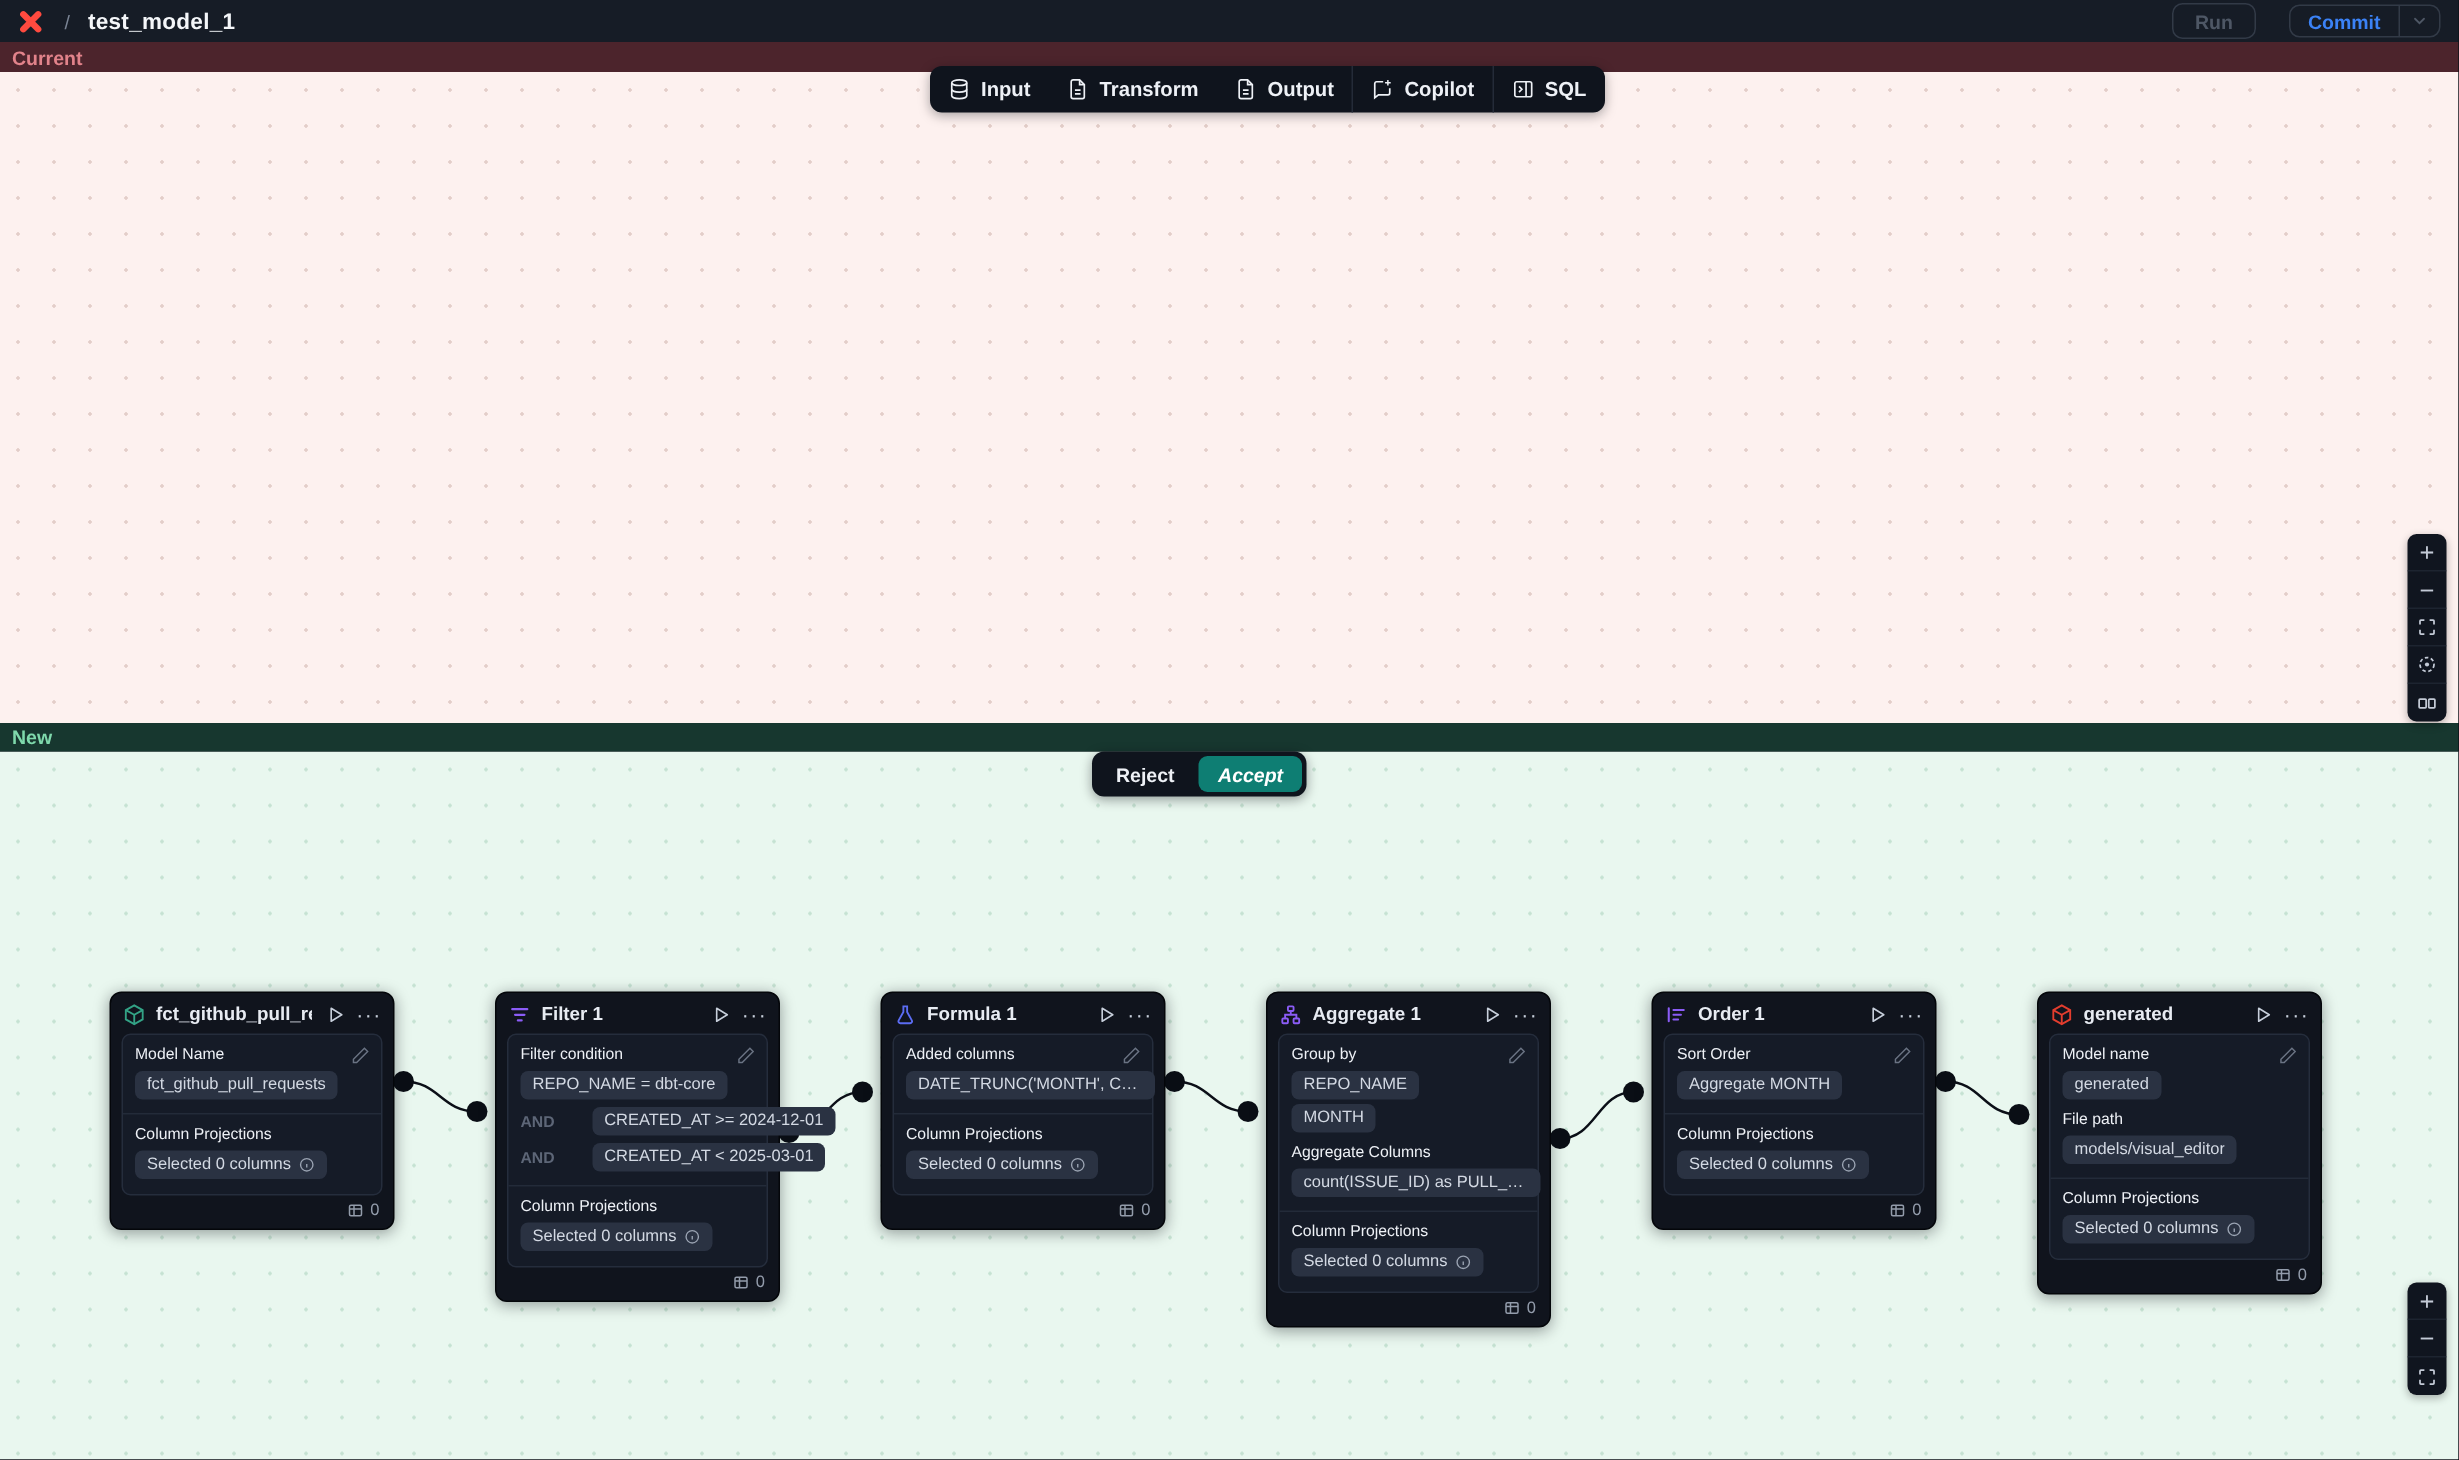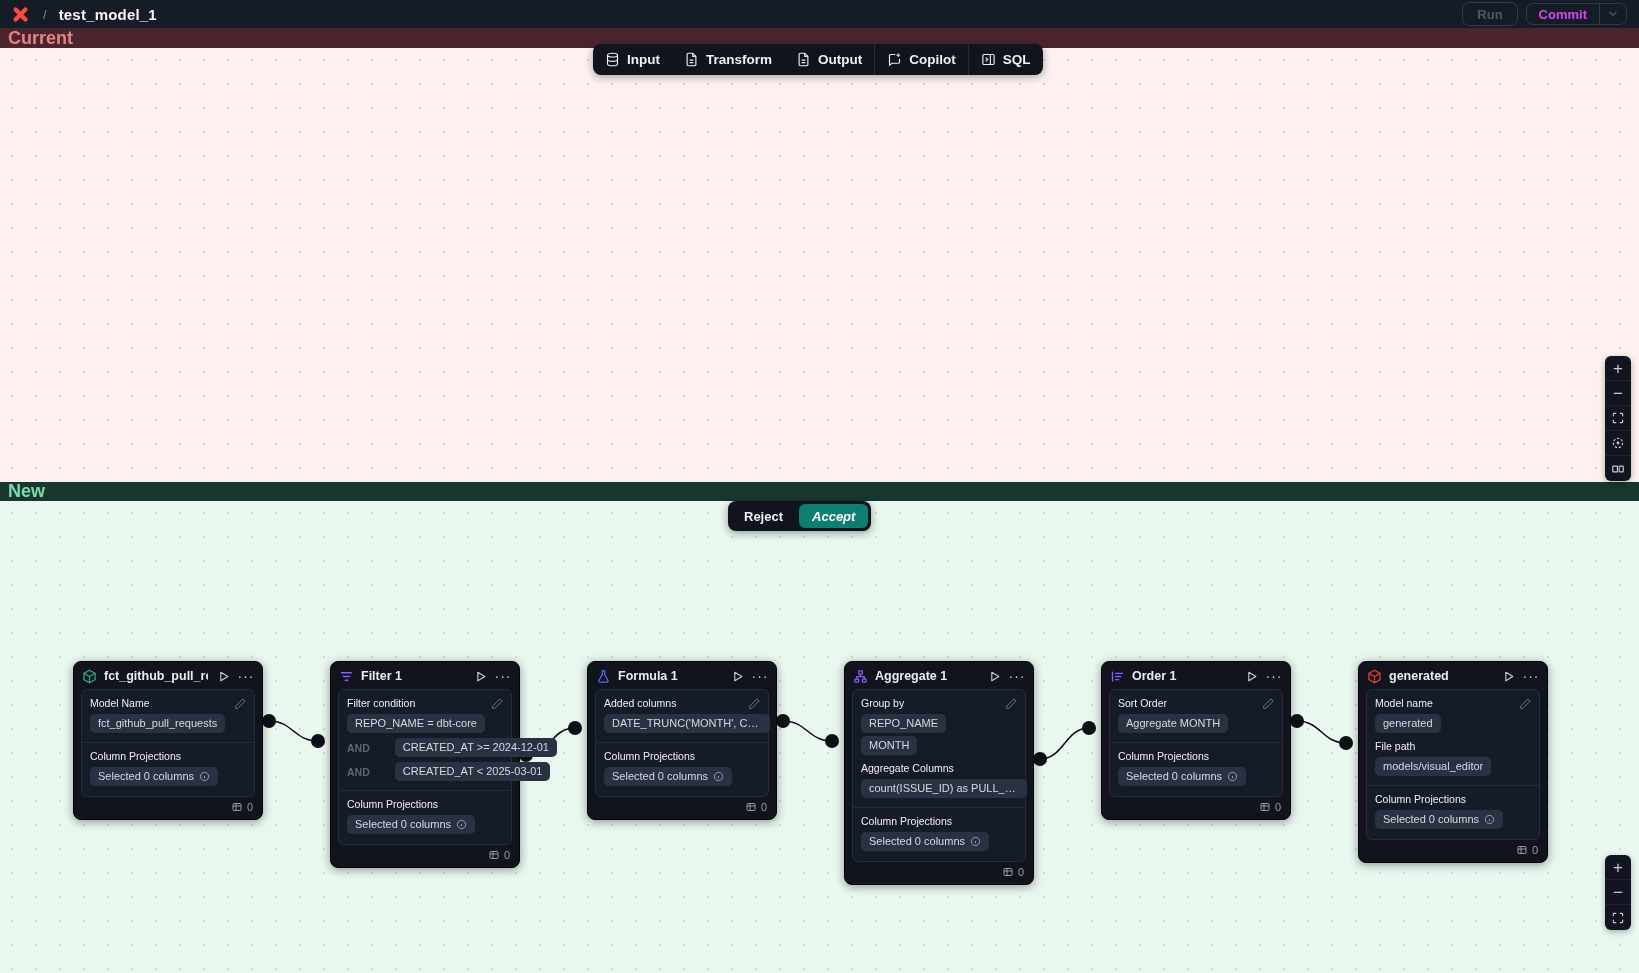--- a/index.html
+++ b/index.html
@@ -6,45 +6,45 @@
   html,body { width:1639px; height:973px; overflow:hidden; background:#0e1219;
               font-family:"Liberation Sans", sans-serif; }
   #app { position:relative; width:1639px; height:973px; }
 
   
   .topbar { position:absolute; left:0; top:0; width:1639px; height:28px;
             background:#161c26; display:flex; align-items:center; padding:0 12px; z-index:40; }
   .logo { width:17px; height:17px; display:flex; align-items:center; justify-content:center; }
   .crumb-sep { color:#7a8494; font-size:13px; margin:0 12px 0 14px; }
   .doc-title { color:#f4f6f9; font-size:15px; font-weight:700; letter-spacing:.2px; }
-  .topbar-right { margin-left:auto; display:flex; gap:8px; align-items:center; }
+  .topbar-right { margin-left:auto; display:flex; gap:22px; align-items:center; }
   .tb-btn { border:1px solid #323a47; color:#4e5765; border-radius:7px; font-size:13px;
             font-weight:600; height:24px; display:flex; align-items:center; padding:0 14px;
             background:transparent; cursor:default; }
   .commit-group { border:1px solid #323a47; border-radius:7px; height:22px; display:flex;
-                  align-items:stretch; color:#d946ef; }
+                  align-items:stretch; color:#3b82f6; }
   .commit-main { padding:0 12px; font-size:13px; font-weight:600; display:flex; align-items:center; }
   .commit-sep { width:1px; background:#323a47; }
   .commit-caret { width:26px; display:flex; align-items:center; justify-content:center; }
 
   
   .pane-bar { position:absolute; left:0; width:1639px; display:flex; align-items:center;
-              padding-left:8px; font-size:18px; font-weight:600; z-index:30; }
+              padding-left:8px; font-size:13px; font-weight:600; z-index:30; }
   .bar-current { top:28px; height:20px; background:#4c242c; color:#e2838b; }
   .bar-new { top:482px; height:19px; background:#17372f; color:#7fd9ac; }
 
   
   .canvas { position:absolute; left:0; width:1639px; }
   .canvas-current { top:48px; height:434px; background-color:#fdf1ef;
     background-image:radial-gradient(#e3cec9 1px, transparent 1.3px); background-size:24px 24px; }
   .canvas-new { top:501px; height:472px; background-color:#e9f7ef;
     background-image:radial-gradient(#c5e2d2 1px, transparent 1.3px); background-size:24px 24px; }
 
   
-  .flow-toolbar { position:absolute; left:593px; top:44px; height:31px; background:#0f141d;
+  .flow-toolbar { position:absolute; left:620px; top:44px; height:31px; background:#0f141d;
                   border-radius:8px; display:flex; align-items:stretch;
                   box-shadow:0 2px 8px rgba(10,12,18,.35); z-index:35; }
   .flow-tool { display:flex; align-items:center; gap:7px; color:#eef1f6; font-size:13.5px;
                font-weight:600; padding:0 12px; cursor:pointer; }
   .flow-tool svg { width:15px; height:15px; }
   .flow-sep { width:1px; background:#242b38; }
 
   
   .review-bar { position:absolute; left:728px; top:501px; background:#0f141d; border-radius:8px;
                 padding:3px; display:flex; align-items:center; gap:3px; z-index:35;

